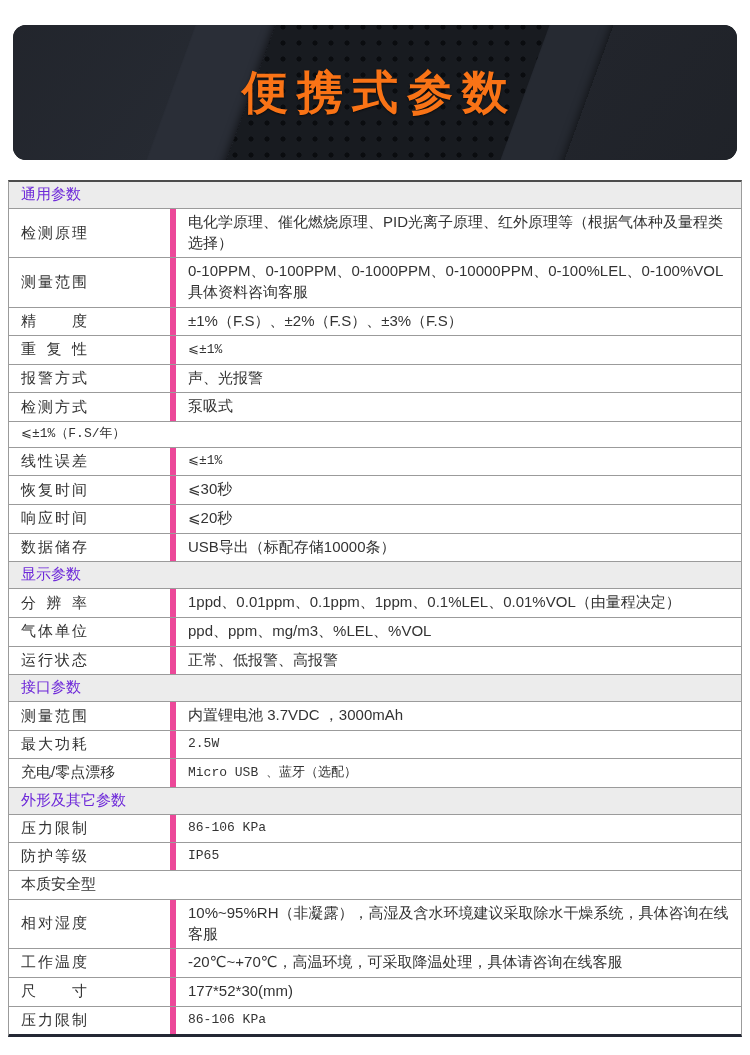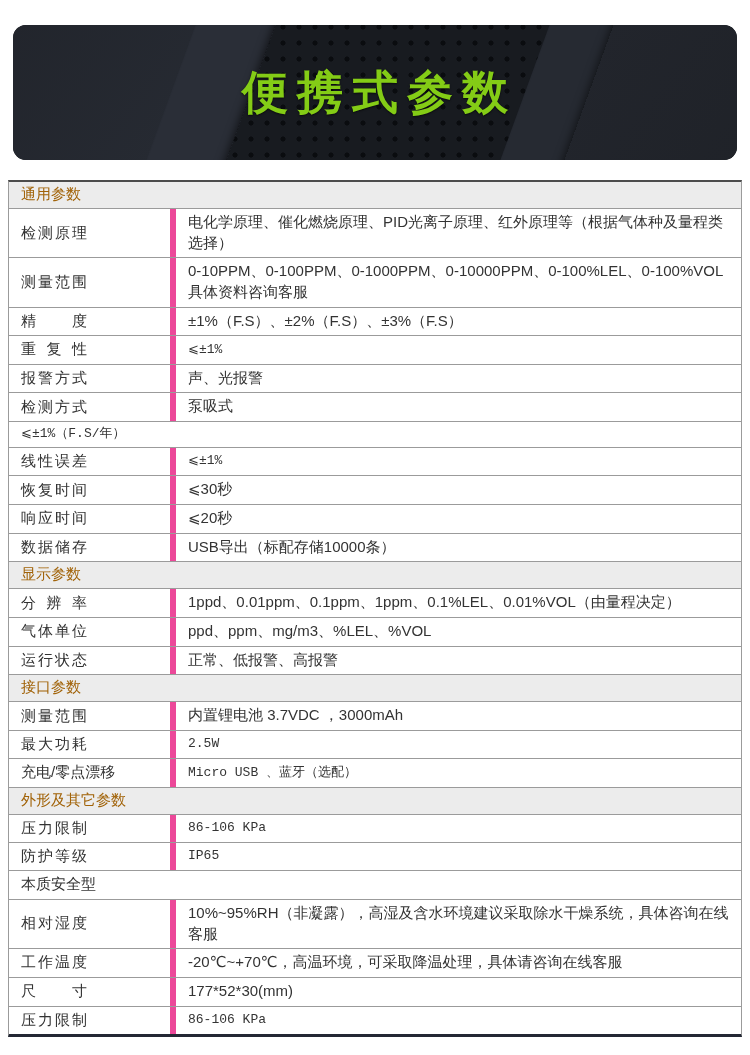--- a/index.html
+++ b/index.html
@@ -31,21 +31,21 @@
     transform: skewX(-20deg);
     z-index: 2;
   }
   .slash-l1 { left: -70px; width: 230px; background: linear-gradient(110deg, #21242b, #262a32); }
   .slash-l2 { left: 158px; width: 80px;  background: #2a2e37; box-shadow: inset -6px 0 8px -4px rgba(0,0,0,.55); }
   .slash-r1 { right: -70px; width: 220px; background: linear-gradient(110deg, #22252c, #1f2228); }
   .slash-r2 { right: 148px; width: 64px;  background: #262a32; box-shadow: inset -6px 0 8px -4px rgba(0,0,0,.5); }
   .banner h1 {
     position: absolute; inset: 0; z-index: 3;
     display: flex; align-items: center; justify-content: center;
-    color: #84cc16;
+    color: #f97316;
     font-size: 46px; font-weight: 700;
     letter-spacing: 9px; text-indent: 9px;
     text-shadow: 0 1px 2px rgba(0,0,0,.6);
   }
   
   .spec-table {
     margin: 20px 8px 0;
     width: 734px;
     border-top: 2px solid #4c4c4c;
     border-bottom: 3px solid #232834;
@@ -58,21 +58,21 @@
     border-bottom: 1px solid #9b9b9b;
     min-height: 26px;
   }
   .t-row:last-child { border-bottom: none; }
   .t-section {
     display: block;
     background: #ececec;
     border-bottom: 1px solid #9b9b9b;
     padding: 3px 12px 4px;
     font-size: 15px;
-    color: #a16207;
+    color: #6d28d9;
   }
   .cell-label {
     flex: 0 0 167px;
     border-right: 6px solid #ec4899;
     padding: 3px 10px 4px 12px;
     font-size: 15px;
     line-height: 1.35;
     display: flex; align-items: center;
   }
   .cell-label span {

